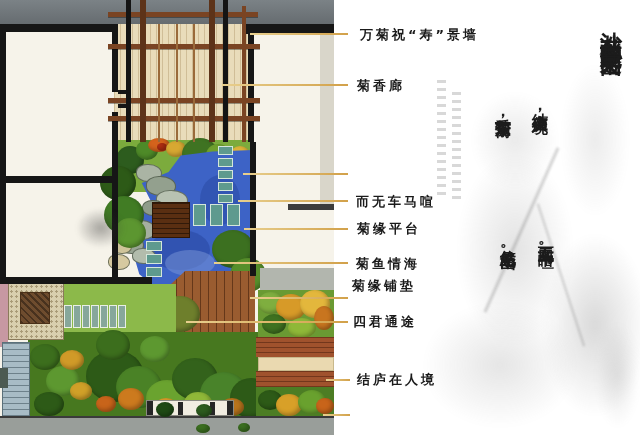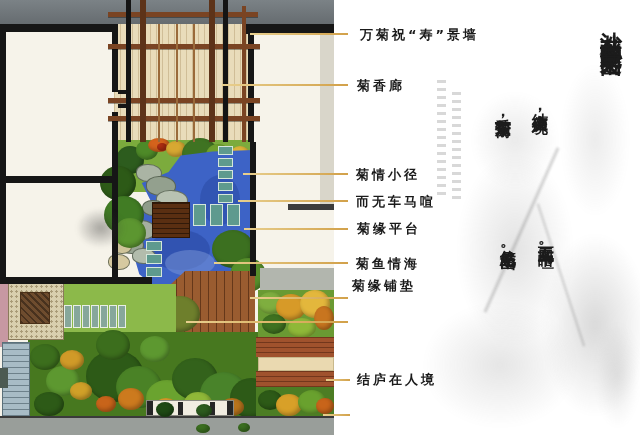--- a/index.html
+++ b/index.html
@@ -229,25 +229,25 @@
   <div class="leader" style="left:238px;top:200px;width:110px"></div>
   <div class="leader" style="left:244px;top:228px;width:104px"></div>
   <div class="leader" style="left:214px;top:262px;width:134px"></div>
   <div class="leader" style="left:250px;top:297px;width:98px"></div>
   <div class="leader" style="left:186px;top:321px;width:162px"></div>
   <div class="leader" style="left:326px;top:379px;width:24px"></div>
   <div class="leader" style="left:323px;top:414px;width:27px"></div>
 
   <div class="callout-label" style="left:360px;top:26px">万菊祝“寿”景墙</div>
   <div class="callout-label" style="left:357px;top:77px">菊香廊</div>
-  <div class="callout-label" style="left:356px;top:166px">菊情小径</div>
   <div class="callout-label" style="left:356px;top:193px">而无车马喧</div>
   <div class="callout-label" style="left:357px;top:220px">菊缘平台</div>
   <div class="callout-label" style="left:356px;top:255px">菊鱼情海</div>
   <div class="callout-label" style="left:352px;top:277px">菊缘铺垫</div>
+  <div class="callout-label" style="left:353px;top:313px">四君通途</div>
   <div class="callout-label" style="left:357px;top:371px">结庐在人境</div>
 
   <div class="vtext poem-col" style="left:529px;top:100px">结庐在人境，</div>
   <div class="vtext poem-col" style="left:535px;top:234px">而无车马喧。</div>
   <div class="vtext poem-col" style="left:492px;top:106px">采菊东篱下，</div>
   <div class="vtext poem-col" style="left:497px;top:237px">悠然见南山。</div>
 
   <div class="vtext page-title" style="left:596px;top:14px">沙井私家庭院之菊园</div>
 
 </div>

